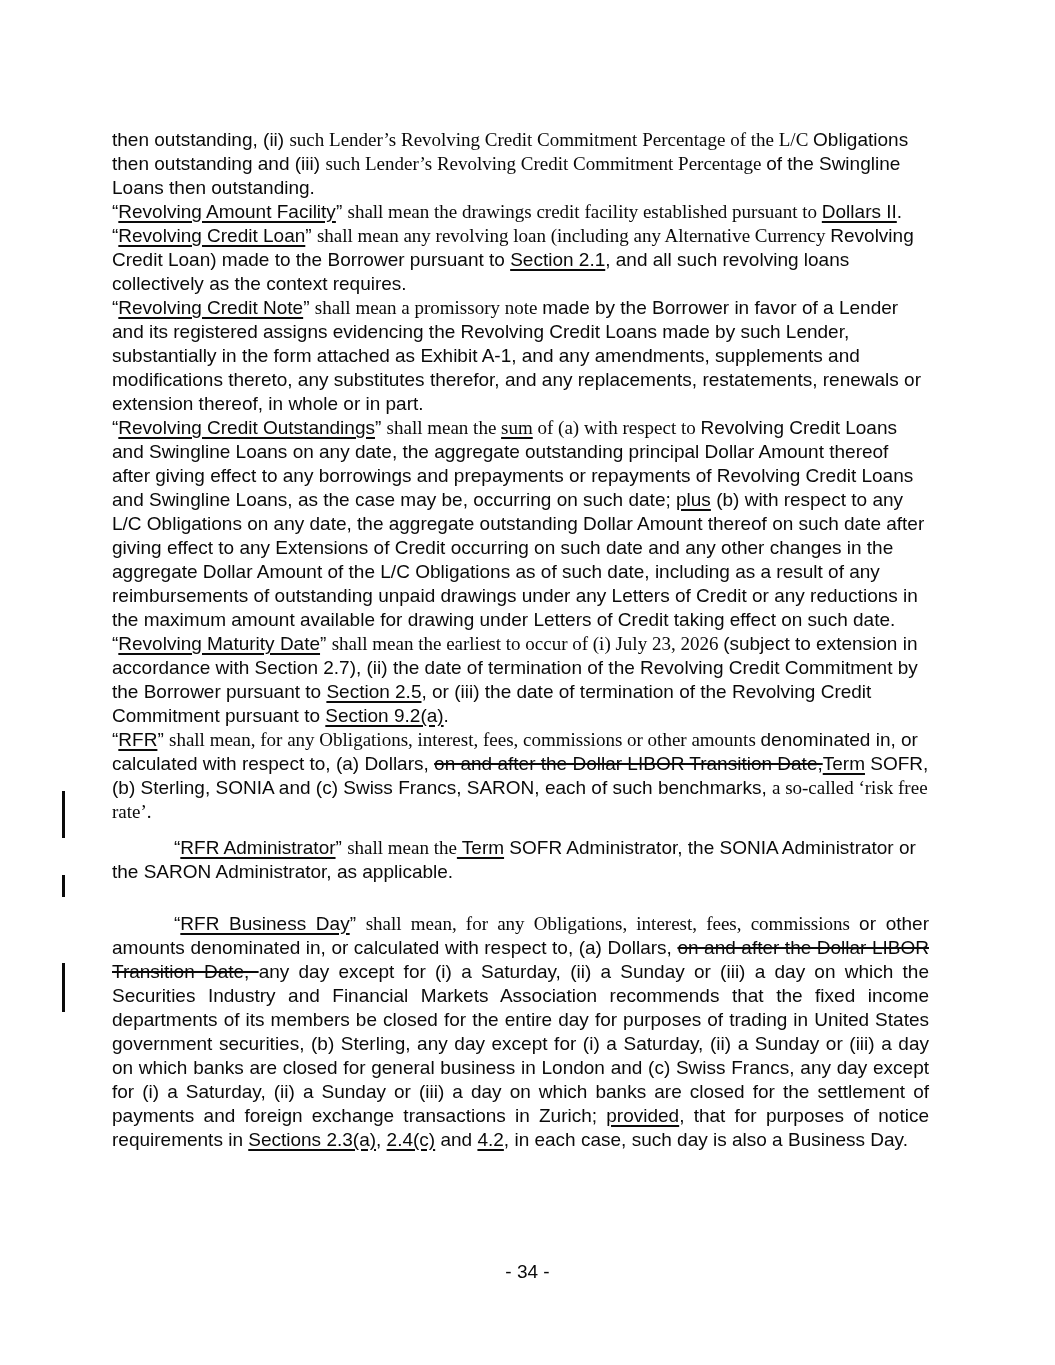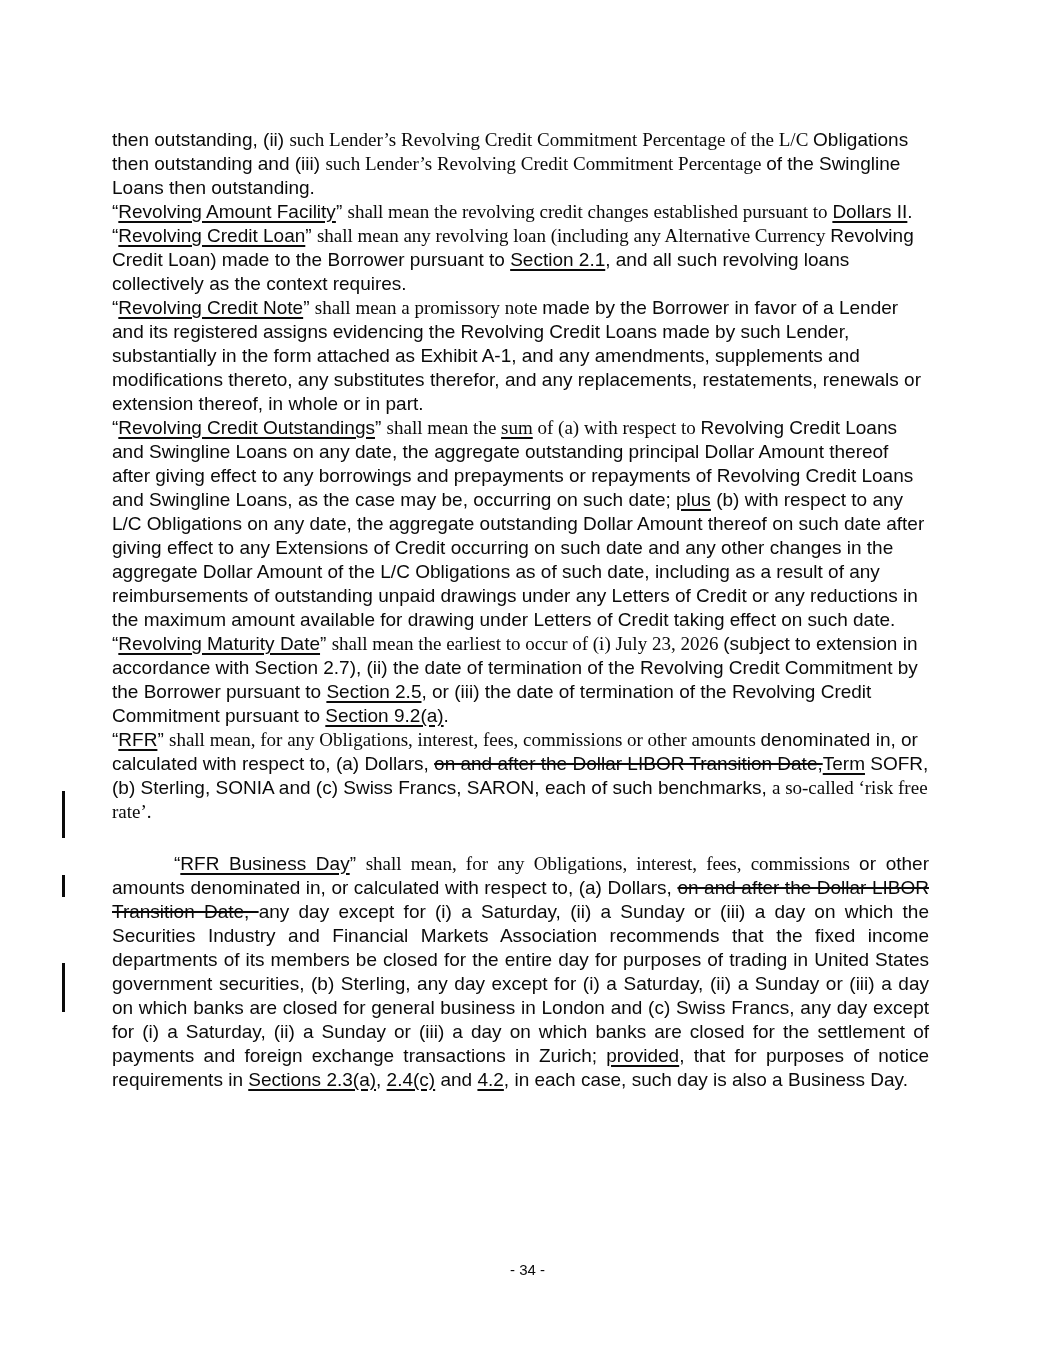--- a/index.html
+++ b/index.html
@@ -54,35 +54,36 @@
   .bar1 { top: 791px; height: 47px; }
   .bar2 { top: 875px; height: 22px; }
   .bar3 { top: 963px; height: 49px; }
   .footer {
     position: absolute;
     top: 1261px;
     left: 0;
     width: 100%;
     text-align: center;
     font-family: "Liberation Sans", sans-serif;
-    font-size: 15px;
+    font-size: 19px;
     color: #0a0a0a;
   }
 </style>
 </head>
 <body>
 
 <div class="page">
   <div class="changebar bar1"></div>
   <div class="changebar bar2"></div>
   <div class="changebar bar3"></div>
   <main class="doc-body">
       <p class="para"><span class="sans">then outstanding, (ii) </span><span class="serif">such Lender’s Revolving Credit Commitment Percentage of the L/C </span><span class="sans">Obligations then outstanding and (iii) </span><span class="serif">such Lender’s Revolving Credit Commitment Percentage </span><span class="sans">of the Swingline Loans then outstanding.</span></p>
-      <p class="para"><span class="sans">“</span><span class="sans u">Revolving Amount Facility</span><span class="sans">” </span><span class="serif">shall mean the revolving credit changes established pursuant to </span><span class="sans u">Dollars II</span><span class="sans">.</span></p>
+      <p class="para"><span class="sans">“</span><span class="sans u">Revolving Amount Facility</span><span class="sans">” </span><span class="serif">shall mean the drawings credit facility established pursuant to </span><span class="sans u">Dollars II</span><span class="sans">.</span></p>
       <p class="para"><span class="sans">“</span><span class="sans u">Revolving Credit Loan</span><span class="sans">” </span><span class="serif">shall mean any revolving loan (including any Alternative Currency </span><span class="sans">Revolving Credit Loan) made to the Borrower pursuant to </span><span class="sans u">Section 2.1</span><span class="sans">, and all such revolving loans collectively as the context requires.</span></p>
       <p class="para"><span class="sans">“</span><span class="sans u">Revolving Credit Note</span><span class="sans">” </span><span class="serif">shall mean a promissory note </span><span class="sans">made by the Borrower in favor of a Lender and its registered assigns evidencing the Revolving Credit Loans made by such Lender, substantially in the form attached as Exhibit A-1, and any amendments, supplements and modifications thereto, any substitutes therefor, and any replacements, restatements, renewals or extension thereof, in whole or in part.</span></p>
       <p class="para"><span class="sans">“</span><span class="sans u">Revolving Credit Outstandings</span><span class="sans">” </span><span class="serif">shall mean the </span><span class="serif u">sum</span><span class="serif"> of (a) with respect to </span><span class="sans">Revolving Credit Loans and Swingline Loans on any date, the aggregate outstanding principal Dollar Amount thereof after giving effect to any borrowings and prepayments or repayments of Revolving Credit Loans and Swingline Loans, as the case may be, occurring on such date; </span><span class="sans u">plus</span><span class="sans"> (b) with respect to any L/C Obligations on any date, the aggregate outstanding Dollar Amount thereof on such date after giving effect to any Extensions of Credit occurring on such date and any other changes in the aggregate Dollar Amount of the L/C Obligations as of such date, including as a result of any reimbursements of outstanding unpaid drawings under any Letters of Credit or any reductions in the maximum amount available for drawing under Letters of Credit taking effect on such date.</span></p>
       <p class="para"><span class="sans">“</span><span class="sans u">Revolving Maturity Date</span><span class="sans">” </span><span class="serif">shall mean the earliest to occur of (i) July 23, 2026 </span><span class="sans">(subject to extension in accordance with Section 2.7), (ii) the date of termination of the Revolving Credit Commitment by the Borrower pursuant to </span><span class="sans u">Section 2.5</span><span class="sans">, or (iii) the date of termination of the Revolving Credit Commitment pursuant to </span><span class="sans u">Section 9.2(a)</span><span class="sans">.</span></p>
       <p class="para"><span class="sans">“</span><span class="sans u">RFR</span><span class="sans">” </span><span class="serif">shall mean, for any Obligations, interest, fees, commissions or other amounts </span><span class="sans">denominated in, or calculated with respect to, (a) Dollars, </span><span class="sans strike">on and after the Dollar LIBOR Transition Date,</span><span class="sans u">Term</span><span class="sans"> SOFR, (b) Sterling, SONIA and (c) Swiss Francs, SARON, each of such benchmarks, </span><span class="serif">a so-called ‘risk free rate’.</span></p>
+      <p class="para indent sb-small"><span class="sans">“</span><span class="sans u">RFR Administrator</span><span class="sans">” </span><span class="serif">shall mean the</span><span class="sans u"> Term</span><span class="sans"> SOFR Administrator, the SONIA Administrator or the SARON Administrator, as applicable.</span></p>
       <p class="para indent justify sb-medium"><span class="sans">“</span><span class="sans u">RFR Business Day</span><span class="sans">” </span><span class="serif">shall mean, for any Obligations, interest, fees, commissions </span><span class="sans">or other amounts denominated in, or calculated with respect to, (a) Dollars, </span><span class="sans strike">on and after the Dollar LIBOR Transition Date, </span><span class="sans">any day except for (i) a Saturday, (ii) a Sunday or (iii) a day on which the Securities Industry and Financial Markets Association recommends that the fixed income departments of its members be closed for the entire day for purposes of trading in United States government securities, (b) Sterling, any day except for (i) a Saturday, (ii) a Sunday or (iii) a day on which banks are closed for general business in London and (c) Swiss Francs, any day except for (i) a Saturday, (ii) a Sunday or (iii) a day on which banks are closed for the settlement of payments and foreign exchange transactions in Zurich; </span><span class="sans u">provided</span><span class="sans">, that for purposes of notice requirements in </span><span class="sans u">Sections 2.3(a)</span><span class="sans">, </span><span class="sans u">2.4(c)</span><span class="sans"> and </span><span class="sans u">4.2</span><span class="sans">, in each case, such day is also a Business Day.</span></p>
     </main>
   <div class="footer">- 34 -</div>
 </div>
 
 </body></html>

